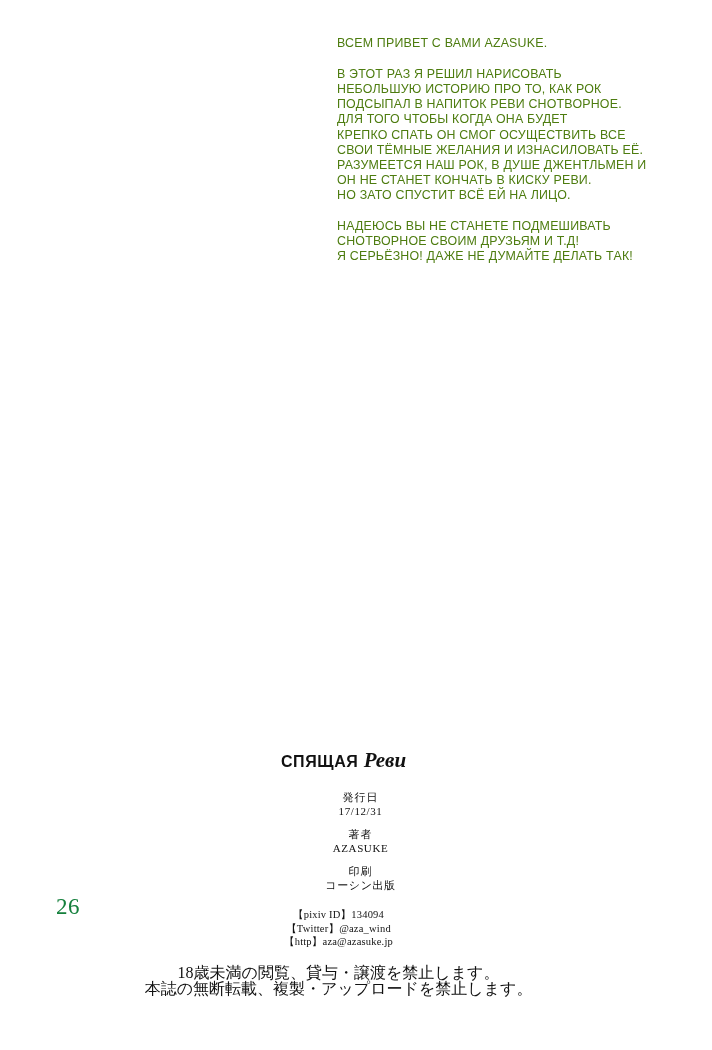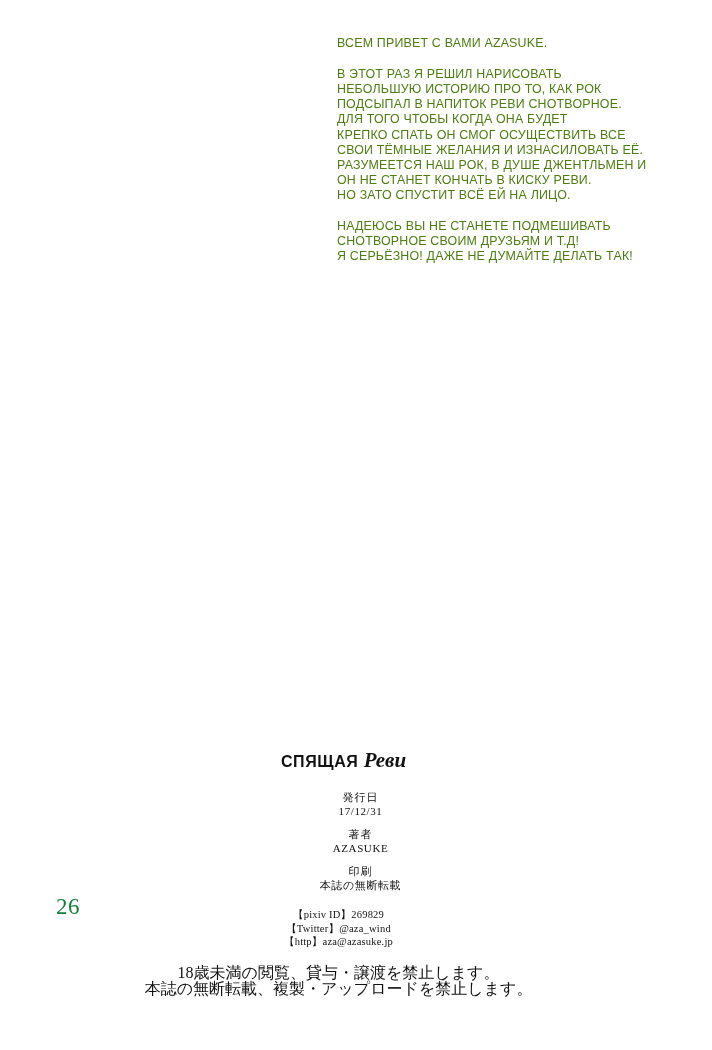--- a/index.html
+++ b/index.html
@@ -147,25 +147,25 @@
     <span class="value">17/12/31</span>
   </div>
 
   <div class="cred-group">
     <span class="label">著者</span>
     <span class="value">AZASUKE</span>
   </div>
 
   <div class="cred-group">
     <span class="label">印刷</span>
-    <span class="value">本誌の無断転載</span>
+    <span class="value">コーシン出版</span>
   </div>
 
   <div class="contacts">
-    <div>【pixiv ID】269829</div>
+    <div>【pixiv ID】134094</div>
     <div>【Twitter】@aza_wind</div>
     <div>【http】aza@azasuke.jp</div>
   </div>
 
   <div class="notices">
     <div>18歳未満の閲覧、貸与・譲渡を禁止します。</div>
     <div>本誌の無断転載、複製・アップロードを禁止します。</div>
   </div>
 
 </div>

